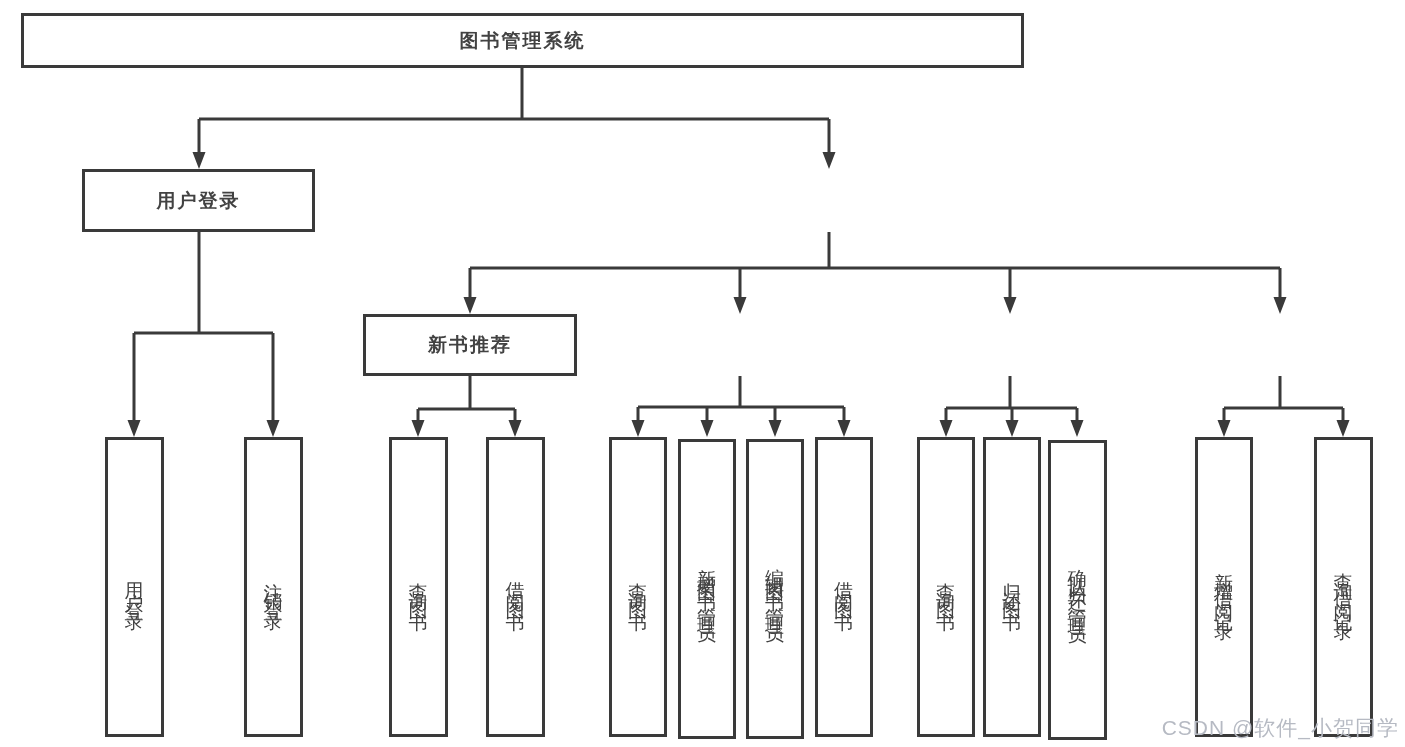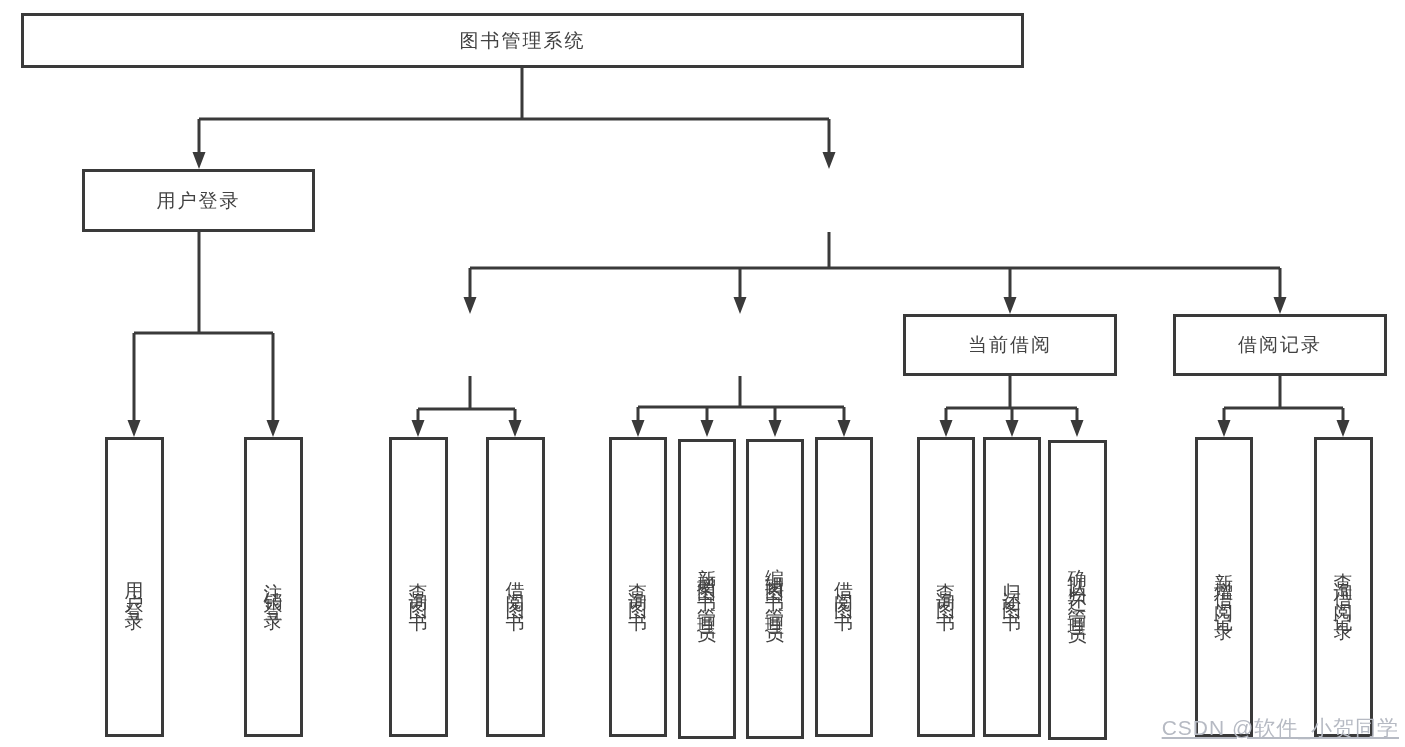--- a/index.html
+++ b/index.html
@@ -9,37 +9,36 @@
   .canvas{
     position:relative;width:1405px;height:747px;background:var(--bg);
     font-family:"Liberation Sans","DejaVu Sans",sans-serif;color:var(--text);
     overflow:hidden;
   }
   .canvas svg{position:absolute;left:0;top:0;}
   .node{
     position:absolute;box-sizing:border-box;background:var(--box-fill);
     border:3px solid var(--line);
     display:flex;align-items:center;justify-content:center;
-    font-size:19px;letter-spacing:2px;white-space:nowrap;
+    font-size:19px;letter-spacing:2px;white-space:nowrap;font-weight:bold;
   }
   .vnode{
     position:absolute;box-sizing:border-box;background:var(--box-fill);
     border:3px solid var(--line);
     display:flex;align-items:center;justify-content:center;
   }
   .vnode span{
     writing-mode:vertical-rl;text-orientation:mixed;
     font-size:19px;letter-spacing:10px;line-height:1;
   }
   .vnode.long span{letter-spacing:8px;}
   .watermark{
     position:absolute;right:6px;top:714px;
     font-size:21px;letter-spacing:1px;color:var(--watermark);
     z-index:5;
-    text-decoration:underline;
   }
   .cline{stroke:var(--line);stroke-width:3;fill:none;}
   .chead{fill:var(--line);stroke:none;}
 </style>
 </head>
 <body>
 
 <div class="canvas">
 
   <svg width="1405" height="747" viewBox="0 0 1405 747" aria-hidden="true">
@@ -60,22 +59,21 @@
       M775 437 L768.5 420 L781.5 420 Z  M844 437 L837.5 420 L850.5 420 Z
       M946 437 L939.5 420 L952.5 420 Z  M1012 437 L1005.5 420 L1018.5 420 Z
       M1077 437 L1070.5 420 L1083.5 420 Z
       M1224 437 L1217.5 420 L1230.5 420 Z  M1343 437 L1336.5 420 L1349.5 420 Z"></path>
   </svg>
 
   <div class="node" style="left:21px;top:13px;width:1003px;height:55px">图书管理系统</div>
 
   <div class="node" style="left:82px;top:169px;width:233px;height:63px">用户登录</div>
 
-  <div class="node" style="left:903px;top:314px;width:214px;height:62px">当前借阅</div>
-  <div class="node" style="left:1173px;top:314px;width:214px;height:62px">借阅记录</div>
+  <div class="node" style="left:363px;top:314px;width:214px;height:62px">新书推荐</div>
 
   <div class="vnode" style="left:105px;top:437px;width:59px;height:300px">
     <span>用户登录</span>
     </div>
   <div class="vnode" style="left:244px;top:437px;width:59px;height:300px">
     <span>注销登录</span>
     </div>
 
   <div class="vnode" style="left:389px;top:437px;width:59px;height:300px">
     <span>查询图书</span>

